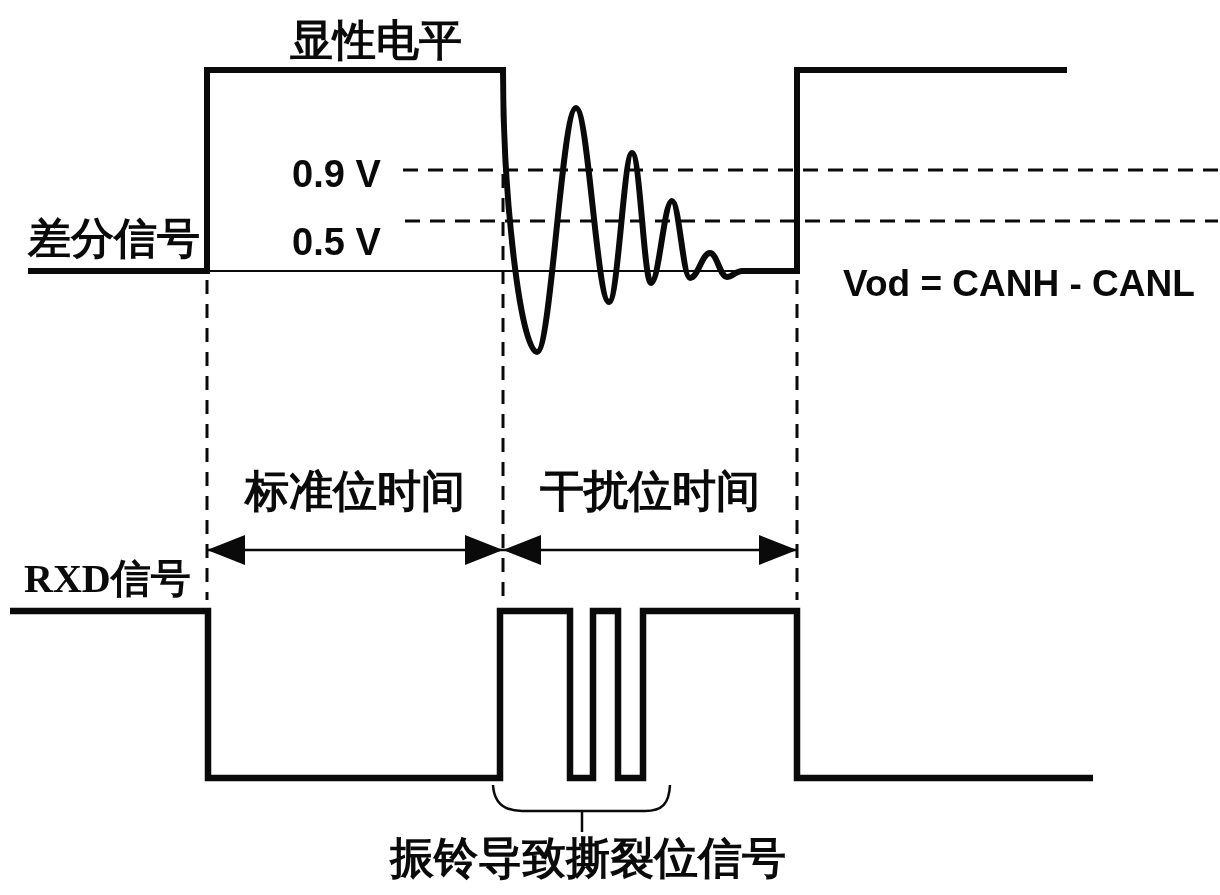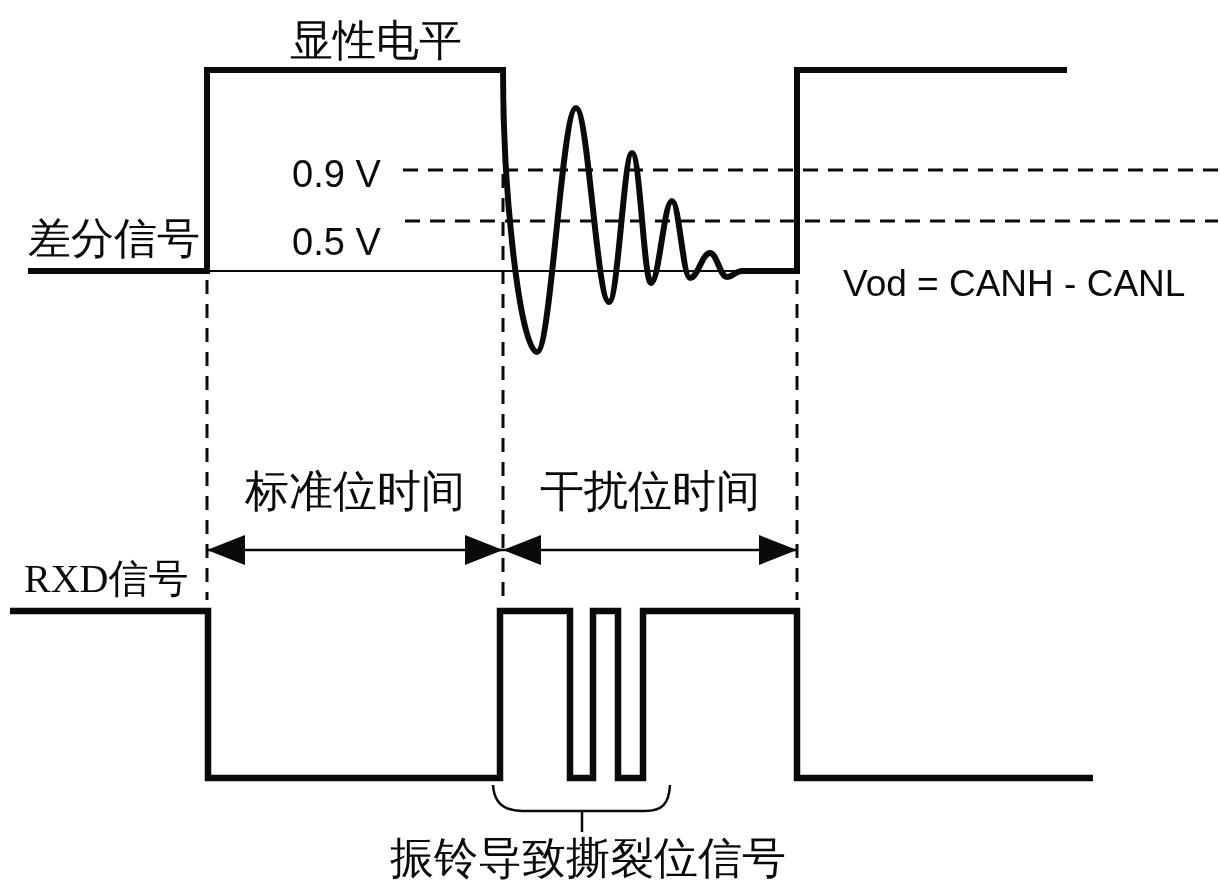--- a/index.html
+++ b/index.html
@@ -6,20 +6,21 @@
     margin: 0;
     padding: 0;
     background: #ffffff;
   }
   .stage {
     position: relative;
     width: 1220px;
     height: 895px;
     background: #ffffff;
     overflow: hidden;
+    font-weight: bold;
   }
   svg { display: block; }
   .cjk-label {
     font-family: "Liberation Serif", "DejaVu Serif", serif;
     fill: #0a0a0a;
   }
   .sans-label {
     font-family: "Liberation Sans", "DejaVu Sans", sans-serif;
     fill: #0a0a0a;
   }

